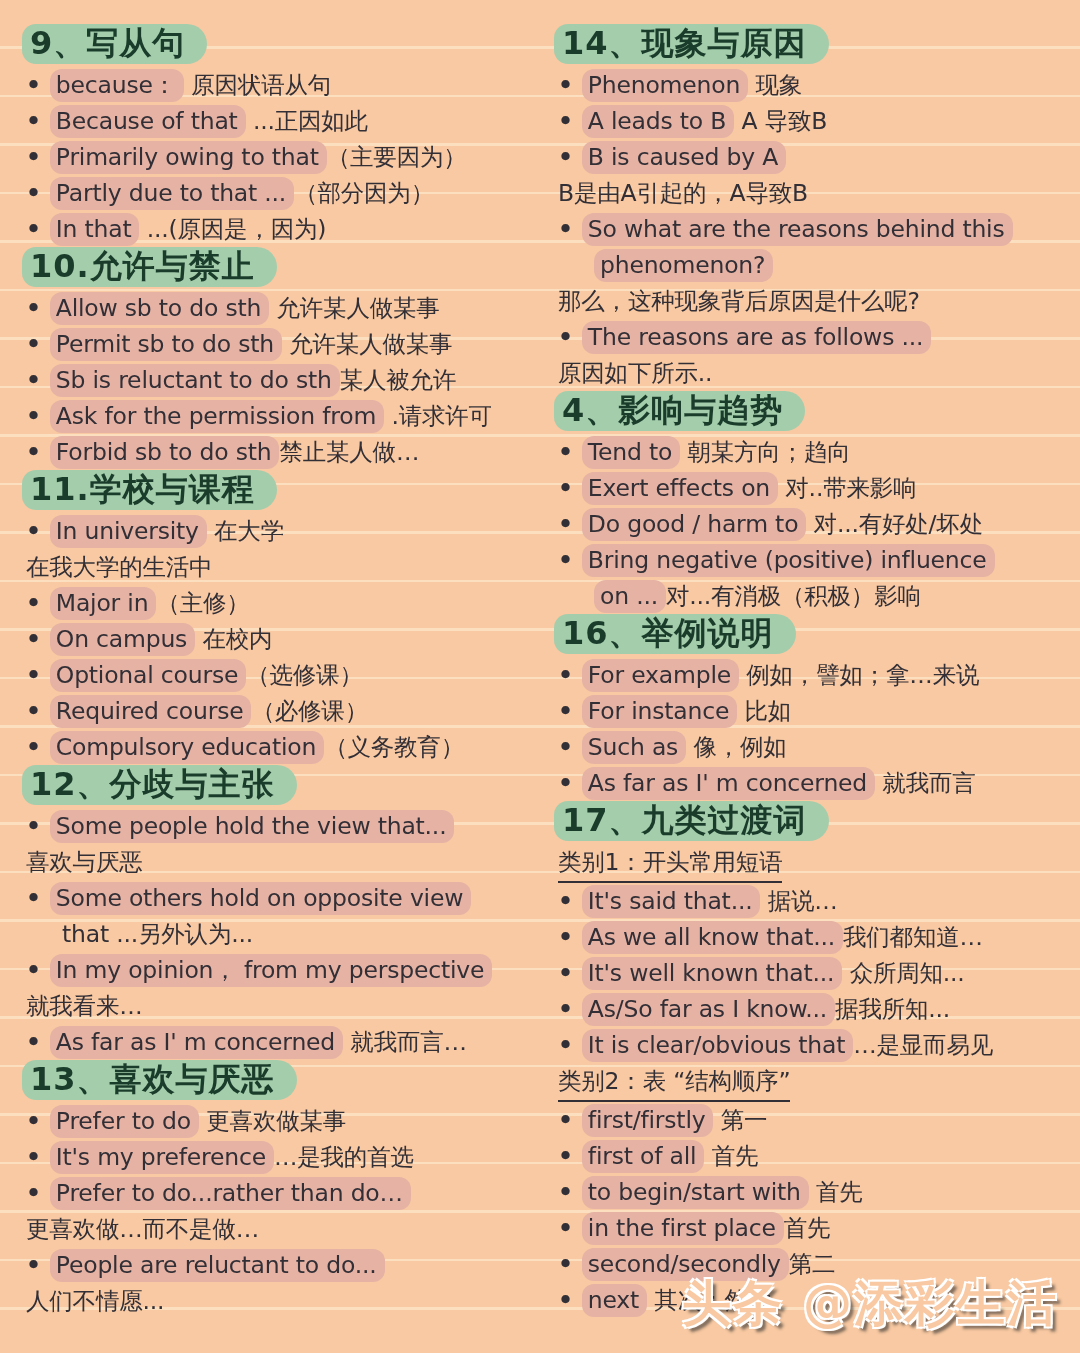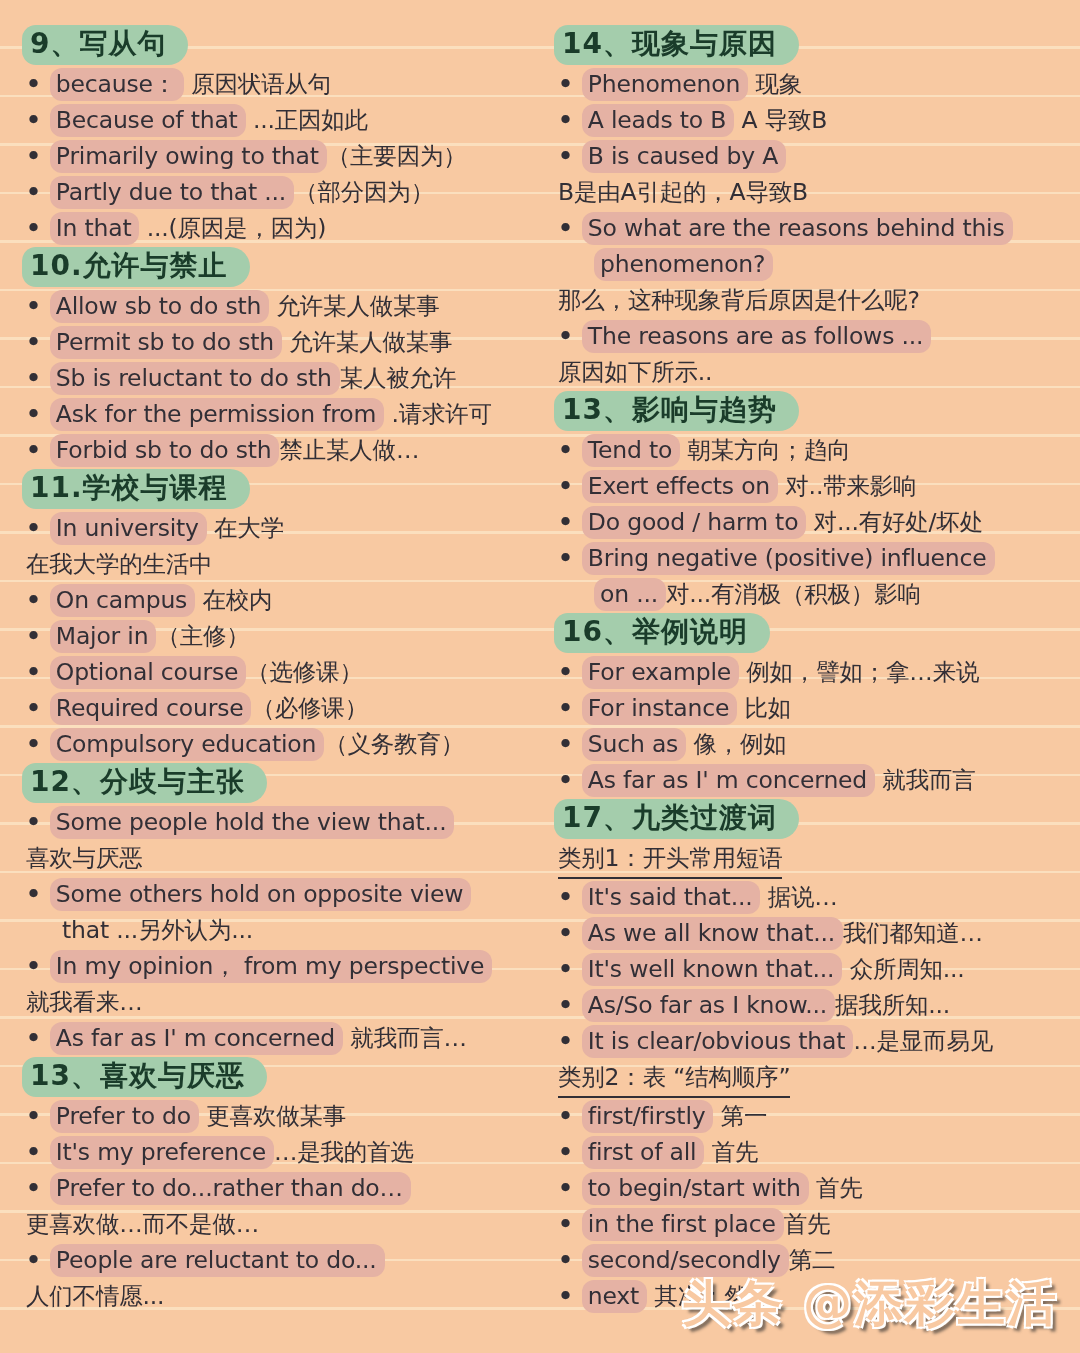--- a/index.html
+++ b/index.html
@@ -47,21 +47,21 @@
     background:var(--pink);
     border-radius:12px;
     padding:2px 8px 3px 6px;
   }
   .heading{line-height:42px;margin-left:-4px;}
   .pill{
     display:inline-block;
     background:var(--green);
     color:var(--green-text);
     font-weight:700;
-    font-size:28px;
+    font-size:32px;
     line-height:36px;
     border-radius:14px 20px 20px 14px;
     padding:1px 22px 3px 8px;
     letter-spacing:1px;
   }
   .cat{
     display:inline-block;
     border-bottom:2.5px solid var(--ink);
     padding-bottom:1px;
   }
@@ -93,22 +93,22 @@
         <div class="line"><span class="bullet">•</span><span class="hl">In that</span><span> ...(原因是，因为)</span></div>
         <div class="line heading"><span class="pill">10.允许与禁止</span></div>
         <div class="line"><span class="bullet">•</span><span class="hl">Allow sb to do sth</span><span> 允许某人做某事</span></div>
         <div class="line"><span class="bullet">•</span><span class="hl">Permit sb to do sth</span><span> 允许某人做某事</span></div>
         <div class="line"><span class="bullet">•</span><span class="hl">Sb is reluctant to do sth</span><span>某人被允许</span></div>
         <div class="line"><span class="bullet">•</span><span class="hl">Ask for the permission from</span><span> .请求许可</span></div>
         <div class="line"><span class="bullet">•</span><span class="hl">Forbid sb to do sth</span><span>禁止某人做…</span></div>
         <div class="line heading"><span class="pill">11.学校与课程</span></div>
         <div class="line"><span class="bullet">•</span><span class="hl">In university</span><span> 在大学</span></div>
         <div class="line"><span>在我大学的生活中</span></div>
+        <div class="line"><span class="bullet">•</span><span class="hl">Major in</span><span>（主修）</span></div>
         <div class="line"><span class="bullet">•</span><span class="hl">On campus</span><span> 在校内</span></div>
-        <div class="line"><span class="bullet">•</span><span class="hl">Major in</span><span>（主修）</span></div>
         <div class="line"><span class="bullet">•</span><span class="hl">Optional course</span><span>（选修课）</span></div>
         <div class="line"><span class="bullet">•</span><span class="hl">Required course</span><span>（必修课）</span></div>
         <div class="line"><span class="bullet">•</span><span class="hl">Compulsory education</span><span>（义务教育）</span></div>
         <div class="line heading"><span class="pill">12、分歧与主张</span></div>
         <div class="line"><span class="bullet">•</span><span class="hl">Some people hold the view that...</span></div>
         <div class="line"><span>喜欢与厌恶</span></div>
         <div class="line"><span class="bullet">•</span><span class="hl">Some others hold on opposite view</span></div>
         <div class="line wrap"><span>that ...另外认为...</span></div>
         <div class="line"><span class="bullet">•</span><span class="hl">In my opinion， from my perspective</span></div>
         <div class="line"><span>就我看来…</span></div>
@@ -125,21 +125,21 @@
         <div class="line heading"><span class="pill">14、现象与原因</span></div>
         <div class="line"><span class="bullet">•</span><span class="hl">Phenomenon</span><span> 现象</span></div>
         <div class="line"><span class="bullet">•</span><span class="hl">A leads to B</span><span> A 导致B</span></div>
         <div class="line"><span class="bullet">•</span><span class="hl">B is caused by A</span></div>
         <div class="line"><span>B是由A引起的，A导致B</span></div>
         <div class="line"><span class="bullet">•</span><span class="hl">So what are the reasons behind this</span></div>
         <div class="line wrap"><span class="hl">phenomenon?</span></div>
         <div class="line"><span>那么，这种现象背后原因是什么呢?</span></div>
         <div class="line"><span class="bullet">•</span><span class="hl">The reasons are as follows ...</span></div>
         <div class="line"><span>原因如下所示..</span></div>
-        <div class="line heading"><span class="pill">13、影响与趋势</span></div>
+        <div class="line heading"><span class="pill">4、影响与趋势</span></div>
         <div class="line"><span class="bullet">•</span><span class="hl">Tend to</span><span> 朝某方向；趋向</span></div>
         <div class="line"><span class="bullet">•</span><span class="hl">Exert effects on</span><span> 对..带来影响</span></div>
         <div class="line"><span class="bullet">•</span><span class="hl">Do good / harm to</span><span> 对...有好处/坏处</span></div>
         <div class="line"><span class="bullet">•</span><span class="hl">Bring negative (positive) influence</span></div>
         <div class="line wrap"><span class="hl">on ...</span><span>对...有消极（积极）影响</span></div>
         <div class="line heading"><span class="pill">16、举例说明</span></div>
         <div class="line"><span class="bullet">•</span><span class="hl">For example</span><span> 例如，譬如；拿…来说</span></div>
         <div class="line"><span class="bullet">•</span><span class="hl">For instance</span><span> 比如</span></div>
         <div class="line"><span class="bullet">•</span><span class="hl">Such as</span><span> 像，例如</span></div>
         <div class="line"><span class="bullet">•</span><span class="hl">As far as I'  m concerned</span><span> 就我而言</span></div>

